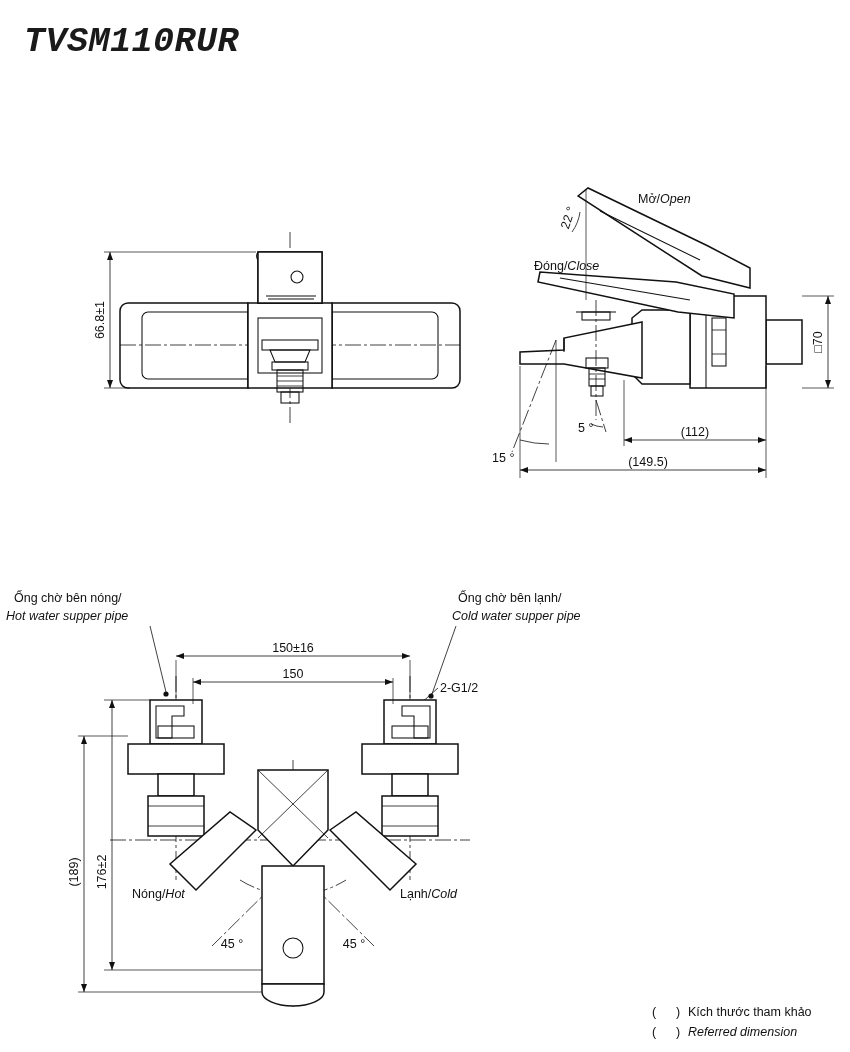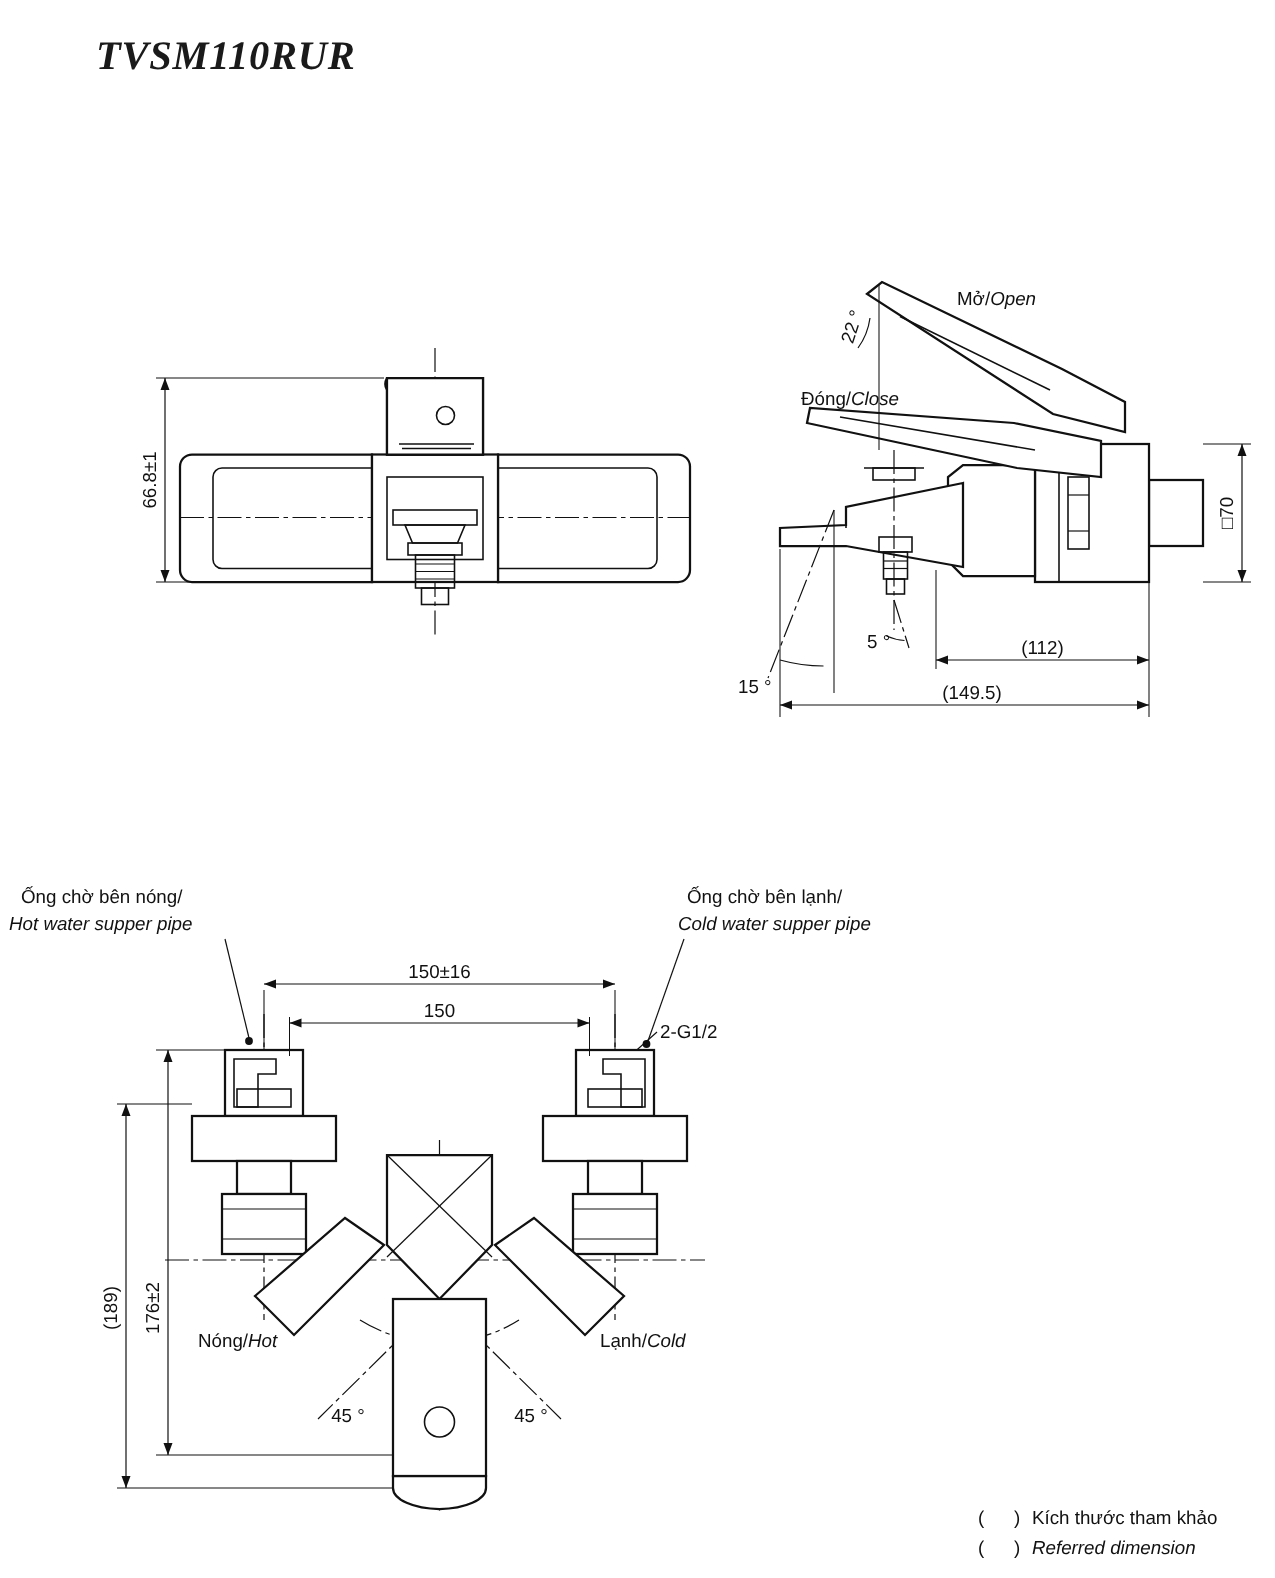--- a/index.html
+++ b/index.html
@@ -7,24 +7,23 @@
     width:850px;height:1052px;
     background:#ffffff;
     font-family:"Liberation Sans", sans-serif;
     color:#1a1a1a;
     position:relative;
     overflow:hidden;
   }
   .page{position:absolute;inset:0;}
   #title{
     position:absolute;left:24px;top:22px;
-    font-size:27px;font-weight:bold;font-style:italic;
+    font-size:35px;font-weight:bold;font-style:italic;
     letter-spacing:0.5px;
-    font-family:Liberation Serif, serif;
-    margin-left:40px;
+    font-family:Liberation Mono, monospace;
   }
   svg.draw{position:absolute;left:0;top:0;width:850px;height:1052px;}
   text{font-family:"Liberation Sans", sans-serif;fill:#111;}
   .lbl{font-size:12.5px;}
   .lbl-i{font-size:12.5px;font-style:italic;}
   .dim{font-size:12.5px;}
   .ln{stroke:#111;fill:none;stroke-width:1.05;}
   .ln-th{stroke:#111;fill:none;stroke-width:1.5;}
   .ln-thin{stroke:#111;fill:none;stroke-width:0.8;}
   .cl{stroke:#111;fill:none;stroke-width:0.8;stroke-dasharray:16 3 3 3;}

